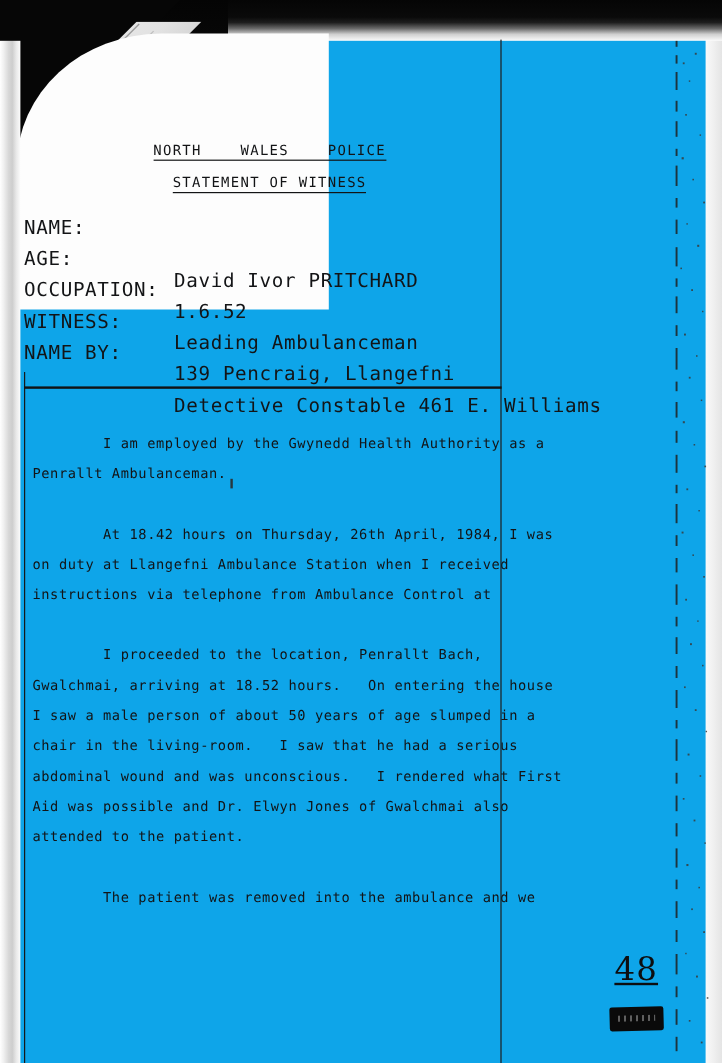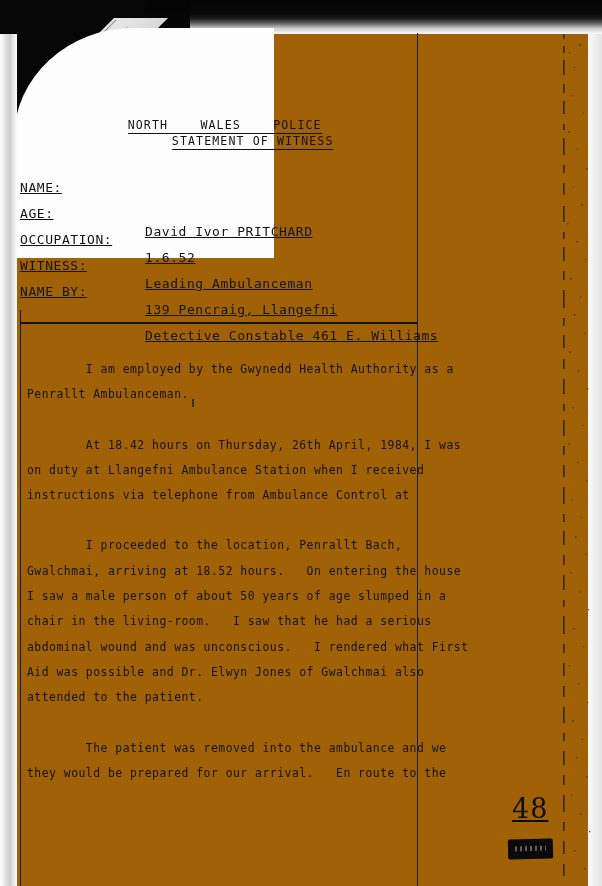--- a/index.html
+++ b/index.html
@@ -6,21 +6,21 @@
   html, body {
     margin: 0;
     padding: 0;
     background: #ffffff;
   }
   #page {
     position: relative;
     width: 602px;
     height: 886px;
     overflow: hidden;
-    background: #a16207;
+    background: #0ea5e9;
     font-family: "DejaVu Sans Mono", "Liberation Mono", monospace;
     -webkit-font-smoothing: none;
   }
 
   
   .scan-top-band {
     position: absolute;
     left: 0; top: 0;
     width: 602px; height: 34px;
     background: linear-gradient(to bottom,
@@ -119,32 +119,31 @@
     white-space: pre;
   }
   .heading {
     text-align: center;
     font-size: 11.6px;
     letter-spacing: 1.1px;
   }
   .heading u { text-decoration: none; border-bottom: 1.4px solid #131416; padding-bottom: 1px; }
 
   #hdr-police  { left: 0; top: 104px; width: 417px; }
-  #hdr-witness { left: 0; top: 120px; width: 417px; margin-left: 28px; }
+  #hdr-witness { left: 0; top: 131px; width: 417px; }
 
   .field-row { position: absolute; z-index: 12; height: 22px; }
   .field-label,
   .field-value {
     position: absolute;
     top: 0;
     color: #131416;
-    font-size: 13px;
+    font-size: 16px;
     letter-spacing: .55px;
     white-space: pre;
-    text-decoration: underline;
   }
   .field-label { left: 20px; }
   .field-value { left: 145px; margin-top: 44px; }
 
   #body-block {
     position: absolute;
     left: 27px; top: 357px;
     width: 385px;
     z-index: 12;
   }
@@ -337,21 +336,21 @@
   </div>
   <div class="field-row" style="top:284px">
     <span class="field-label">NAME BY:</span>
     <span class="field-value">Detective Constable 461 E. Williams</span>
   </div>
 
   <div id="body-block">
     <p class="para"><span class="ln">        I am employed by the Gwynedd Health Authority as a</span><span class="ln">Penrallt Ambulanceman.</span></p>
     <p class="para"><span class="ln">        At 18.42 hours on Thursday, 26th April, 1984, I was</span><span class="ln">on duty at Llangefni Ambulance Station when I received</span><span class="ln">instructions via telephone from Ambulance Control at</span></p>
     <p class="para"><span class="ln">        I proceeded to the location, Penrallt Bach,</span><span class="ln">Gwalchmai, arriving at 18.52 hours.   On entering the house</span><span class="ln">I saw a male person of about 50 years of age slumped in a</span><span class="ln">chair in the living-room.   I saw that he had a serious</span><span class="ln">abdominal wound and was unconscious.   I rendered what First</span><span class="ln">Aid was possible and Dr. Elwyn Jones of Gwalchmai also</span><span class="ln">attended to the patient.</span></p>
-    <p class="para"><span class="ln">        The patient was removed into the ambulance and we</span><span class="ln">they would be prepared for our arrival.   En route to the</span></p>
+    <p class="para"><span class="ln">        The patient was removed into the ambulance and we</span></p>
   </div>
 
   <div class="stray-mark"></div>
 
   <div id="page-number">48</div>
   <div id="ink-stamp"></div>
 
 </div>
 
 </body></html>

